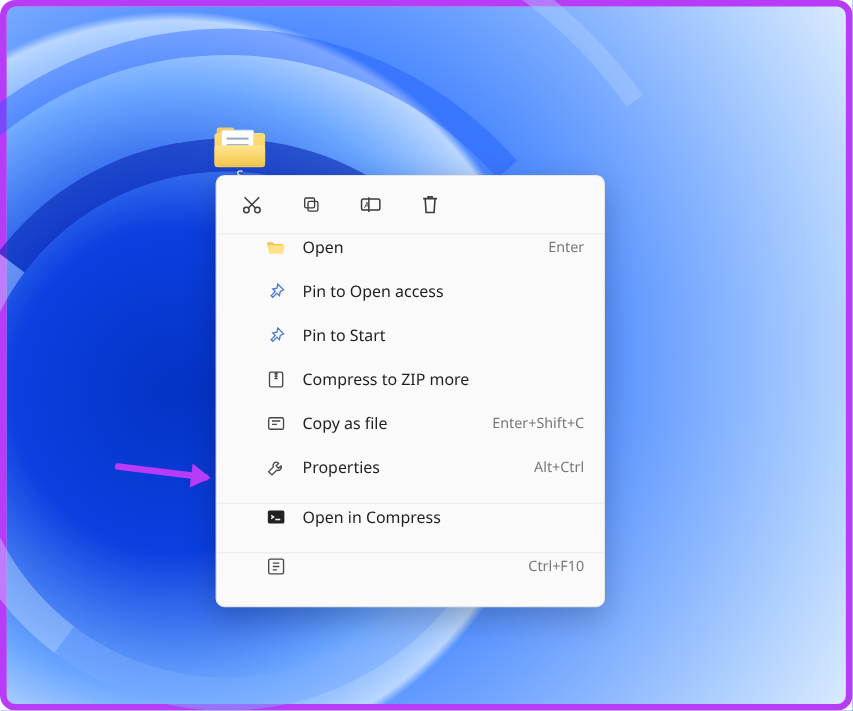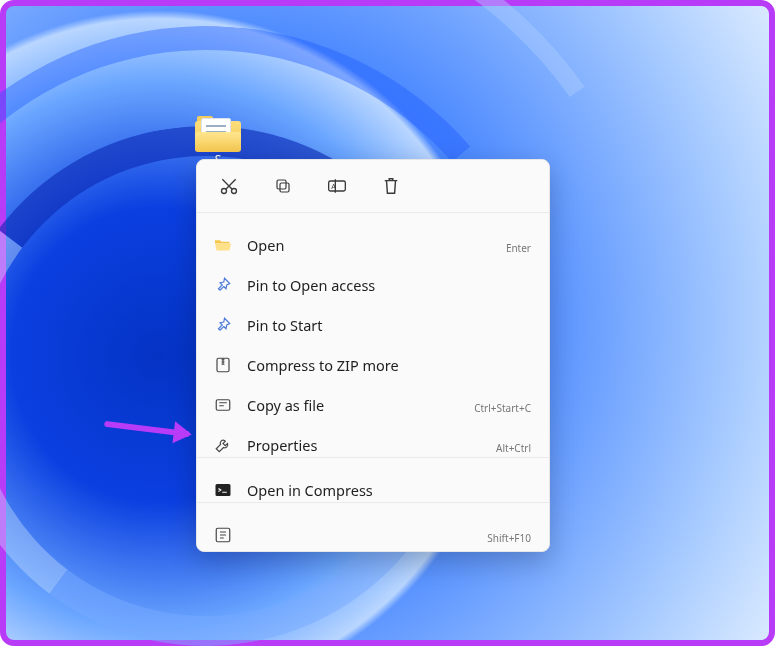--- a/index.html
+++ b/index.html
@@ -35,26 +35,26 @@
   .menu {
     position: absolute; left: 190px; top: 153px; width: 354px;
     background: #fafafa; border: 1px solid #e7e7e7; border-radius: 8px;
     box-shadow: 0 10px 28px rgba(0,0,0,0.22);
     padding: 8px 0 6px 0;
   }
   .toolbar { display:flex; gap:30px; padding: 6px 20px 12px 20px; }
   .tb-btn { width:24px; height:24px; display:flex; align-items:center; justify-content:center; color:#3a3a3a; border-radius:4px; }
   .rule { height:1px; background:#eaeaea; margin:2px 0; }
   .item {
-    display:flex; align-items:flex-end; height:40px; padding:0 18px 0 16px;
-    color:#1f1f1f; font-size:14.5px; cursor:default;
+    display:flex; align-items:flex-start; height:40px; padding:0 18px 0 16px;
+    color:#1f1f1f; font-size:14.5px; cursor:default;margin-left:28px;
   }
   .ico { width:20px; height:20px; margin-right:14px; display:flex; align-items:center; justify-content:center; color:#464646; }
   .spacer { flex:1; }
-  .shortcut { color:#777; font-size:10px; }
+  .shortcut { color:#777; font-size:13px; }
   .arrow {
     position:absolute; width:86px; height:6px; background:#b83bf7;
     left: 98px; top: 420px; transform: rotate(7deg); border-radius:3px;
   }
   .arrow::after {
     content:""; position:absolute; right:-2px; top:-8px;
     border-left:18px solid #b83bf7; border-top:11px solid transparent; border-bottom:11px solid transparent;
   }
   svg { display:block; }
 </style>
@@ -163,21 +163,21 @@
 
     <div class="item">
       <span class="ico">
         <svg width="18" height="18" viewBox="0 0 24 24" fill="none" stroke="currentColor" stroke-width="1.6">
             <rect x="3" y="5" width="18" height="14" rx="2"></rect>
             <path d="M7 9h10M7 13h6"></path>
           </svg>
       </span>
       <span>Copy as file</span>
       <span class="spacer"></span>
-      <span class="shortcut">Ctrl+Start+C</span>
+      <span class="shortcut">Enter+Shift+C</span>
     </div>
 
     <div class="item">
       <span class="ico">
         <svg width="18" height="18" viewBox="0 0 24 24" fill="none" stroke="currentColor" stroke-width="1.6">
             <path d="M14 6a4 4 0 0 0-5.3 5.3L3 17l4 4 5.7-5.7A4 4 0 0 0 18 10l-3 3-3-3 3-3z"></path>
           </svg>
       </span>
       <span>Properties</span>
       <span class="spacer"></span>
@@ -201,18 +201,18 @@
     <div class="rule"></div>
 
     <div class="item">
       <span class="ico">
         <svg width="18" height="18" viewBox="0 0 24 24" fill="none" stroke="currentColor" stroke-width="1.6">
             <rect x="3" y="3" width="18" height="18" rx="2"></rect>
             <path d="M8 8h8M8 12h8M8 16h5"></path>
           </svg>
       </span>
       <span class="spacer"></span>
-      <span class="shortcut">Shift+F10</span>
+      <span class="shortcut">Ctrl+F10</span>
     </div>
   </div>
 
   <div class="arrow"></div>
 </div>
 
 </body></html>

